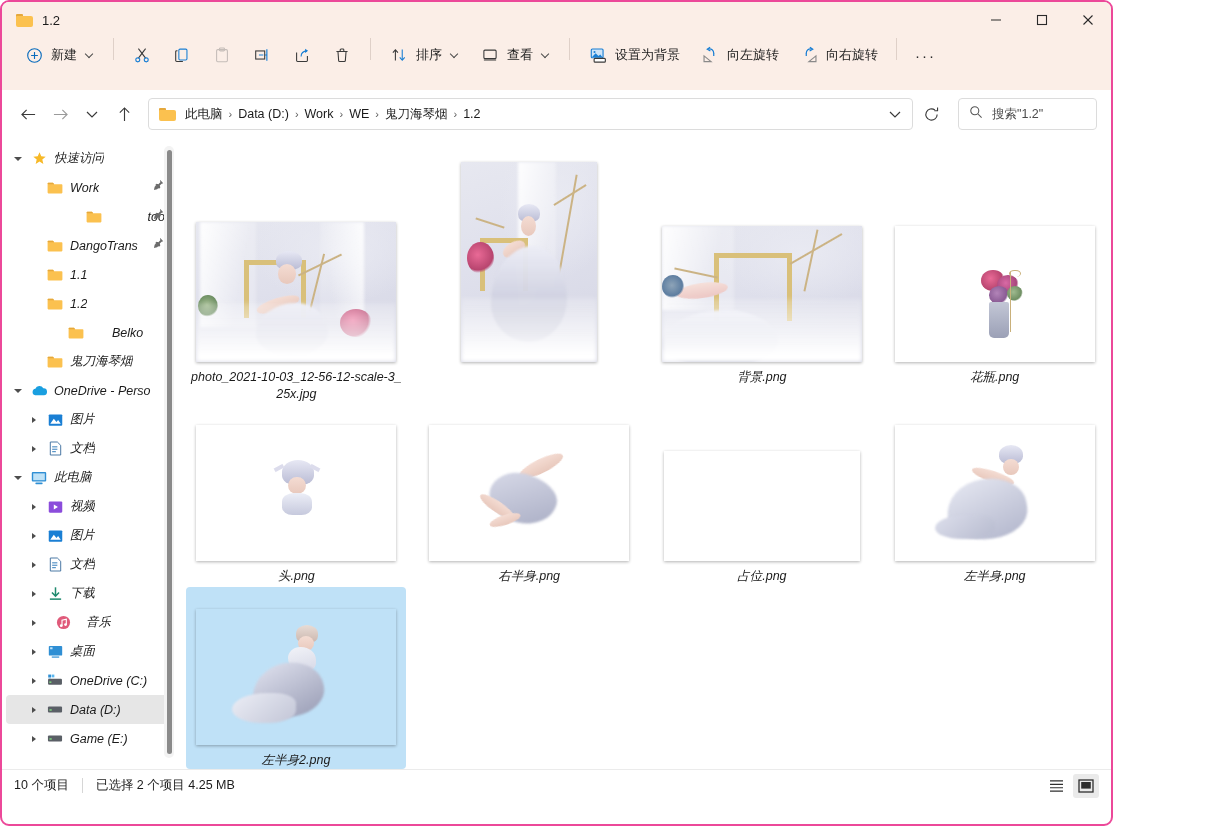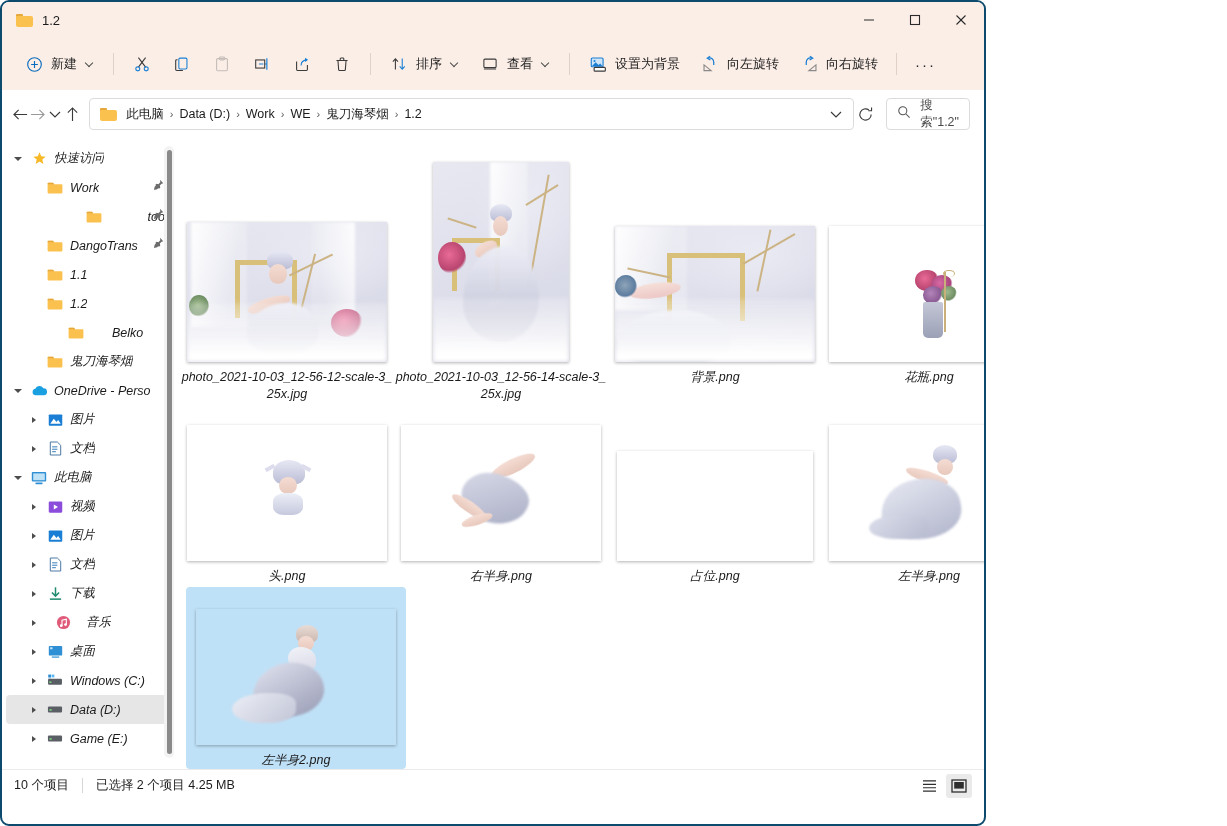--- a/index.html
+++ b/index.html
@@ -4,24 +4,24 @@
 <style>
   html, body {
     margin: 0; padding: 0;
     width: 1227px; height: 826px;
     overflow: hidden;
     font-family: "Liberation Sans", "DejaVu Sans", sans-serif;
     background: #ffffff;
   }
   #window {
     position: relative;
-    width: 986px; height: 826px;
+    width: 1113px; height: 826px;
     box-sizing: border-box;
     background: #ffffff;
-    border: 2px solid #0c4a6e;
+    border: 2px solid #ec4899;
     border-radius: 9px;
     overflow: hidden;
   }
 
   
   #titlebar {
     height: 36px;
     background: #fbeee7;
     display: flex;
     align-items: center;
@@ -46,21 +46,21 @@
   #win-controls {
     position:absolute; right:0; top:0; height:36px; display:flex;
   }
   .wc { width: 46px; height: 36px; display:flex; align-items:center; justify-content:center; }
   .wc svg { display:block; }
 
   
   #cmdbar {
     height: 52px;
     background: #fbeee7;
-    display: flex; align-items: center;
+    display: flex; align-items: flex-start;
     padding: 0 12px;
     gap: 0;
   }
   .cmd {
     display:flex; align-items:center; gap:7px;
     height: 34px; padding: 0 10px; border-radius: 5px;
     font-size: 13px; color: #1f1f1f; white-space: nowrap;
   }
   .cmd .ico { display:flex; align-items:center; justify-content:center; width:20px; height:20px; }
   .cmd.disabled { opacity: .38; }
@@ -740,21 +740,21 @@
             </span>
             <span class="nav-ico">
               <svg width="16" height="13" viewBox="0 0 17 14">
                 <rect x="1" y="5" width="15" height="6.6" rx="1.1" fill="#5a5f66"></rect>
                 <rect x="2.4" y="8" width="2.2" height="1.6" fill="#7fd97f"></rect>
                 <rect x="1.2" y="0.6" width="3" height="3" fill="#2f8fd4"></rect>
                 <rect x="4.8" y="0.6" width="3" height="3" fill="#5bb8f0"></rect>
                 <rect x="1.2" y="4" width="3" height="0.6" fill="#2f8fd4"></rect>
               </svg>
             </span>
-            <span class="nav-label">Windows (C:)</span>
+            <span class="nav-label">OneDrive (C:)</span>
           </div>
           <div class="nav-row selected" style="padding-left: 18px;">
             <span class="nav-exp">
               <span class="tri"></span>
             </span>
             <span class="nav-ico">
               <svg width="16" height="11" viewBox="0 0 17 11">
                 <rect x="1" y="2.4" width="15" height="6.4" rx="1.1" fill="#5a5f66"></rect>
                 <rect x="2.6" y="5.2" width="2.4" height="1.6" fill="#7fd97f"></rect>
               </svg>
@@ -814,21 +814,20 @@
               <div class="branch" style="left:10%;top:30%;width:22%;height:2px;transform:rotate(18deg);"></div>
               <div class="goldframe" style="left:14%;top:38%;width:28%;height:24%;"></div>
               <div class="hair" style="left:42%;top:21%;width:16%;height:9%;"></div>
               <div class="figure-skin" style="left:44%;top:27%;width:11%;height:10%;"></div>
               <div class="figure-skin" style="left:30%;top:40%;width:18%;height:7%;transform:rotate(-30deg);"></div>
               <div class="gown" style="left:22%;top:42%;width:56%;height:48%;"></div>
               <div class="flowers" style="left:4%;top:40%;width:20%;height:16%;"></div>
               <div class="fluff" style="height:32%;"></div>
             </div>
           </div>
-          <div class="cap">photo_2021-10-03_12-56-14-scale-3_25x.jpg</div>
         </div>
 
         <div class="cell">
           <div class="thumb-wrap" style="height:212px;">
             <div class="thumb" style="width:200px;height:136px;">
               <div class="art photo-bg"></div>
               <div class="drape" style="left:0;width:36%;height:62%;"></div>
               <div class="goldframe" style="left:26%;top:20%;width:34%;height:46%;"></div>
               <div class="branch" style="left:74%;top:2%;width:2px;height:46%;transform:rotate(12deg);"></div>
               <div class="branch" style="left:62%;top:16%;width:30%;height:2px;transform:rotate(-30deg);"></div>

